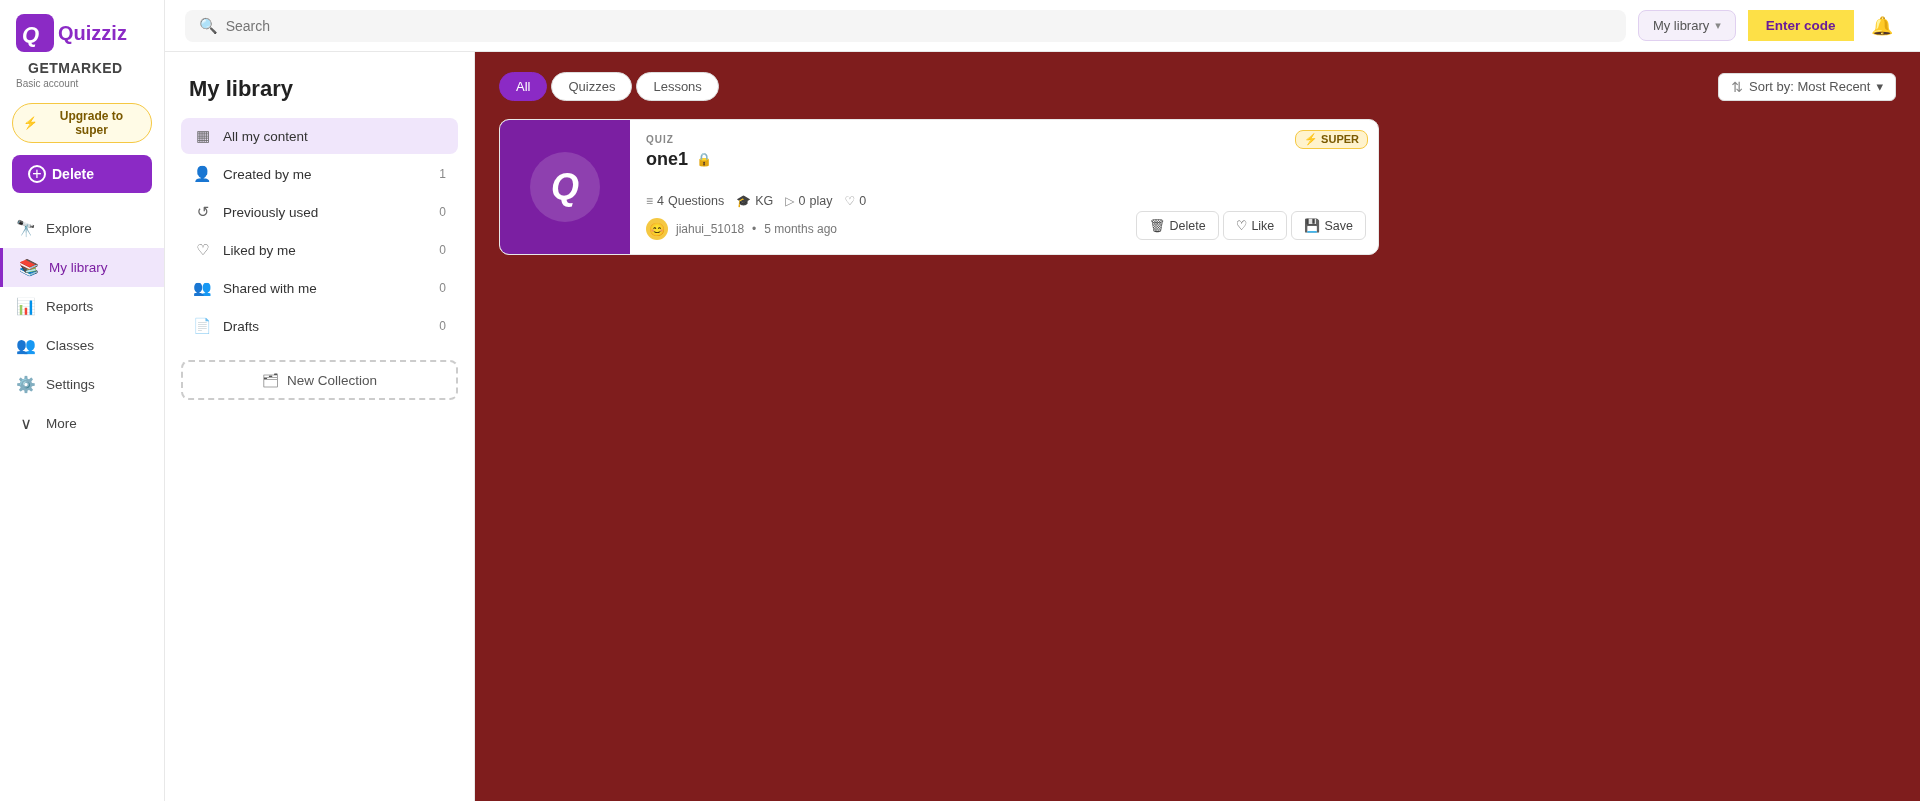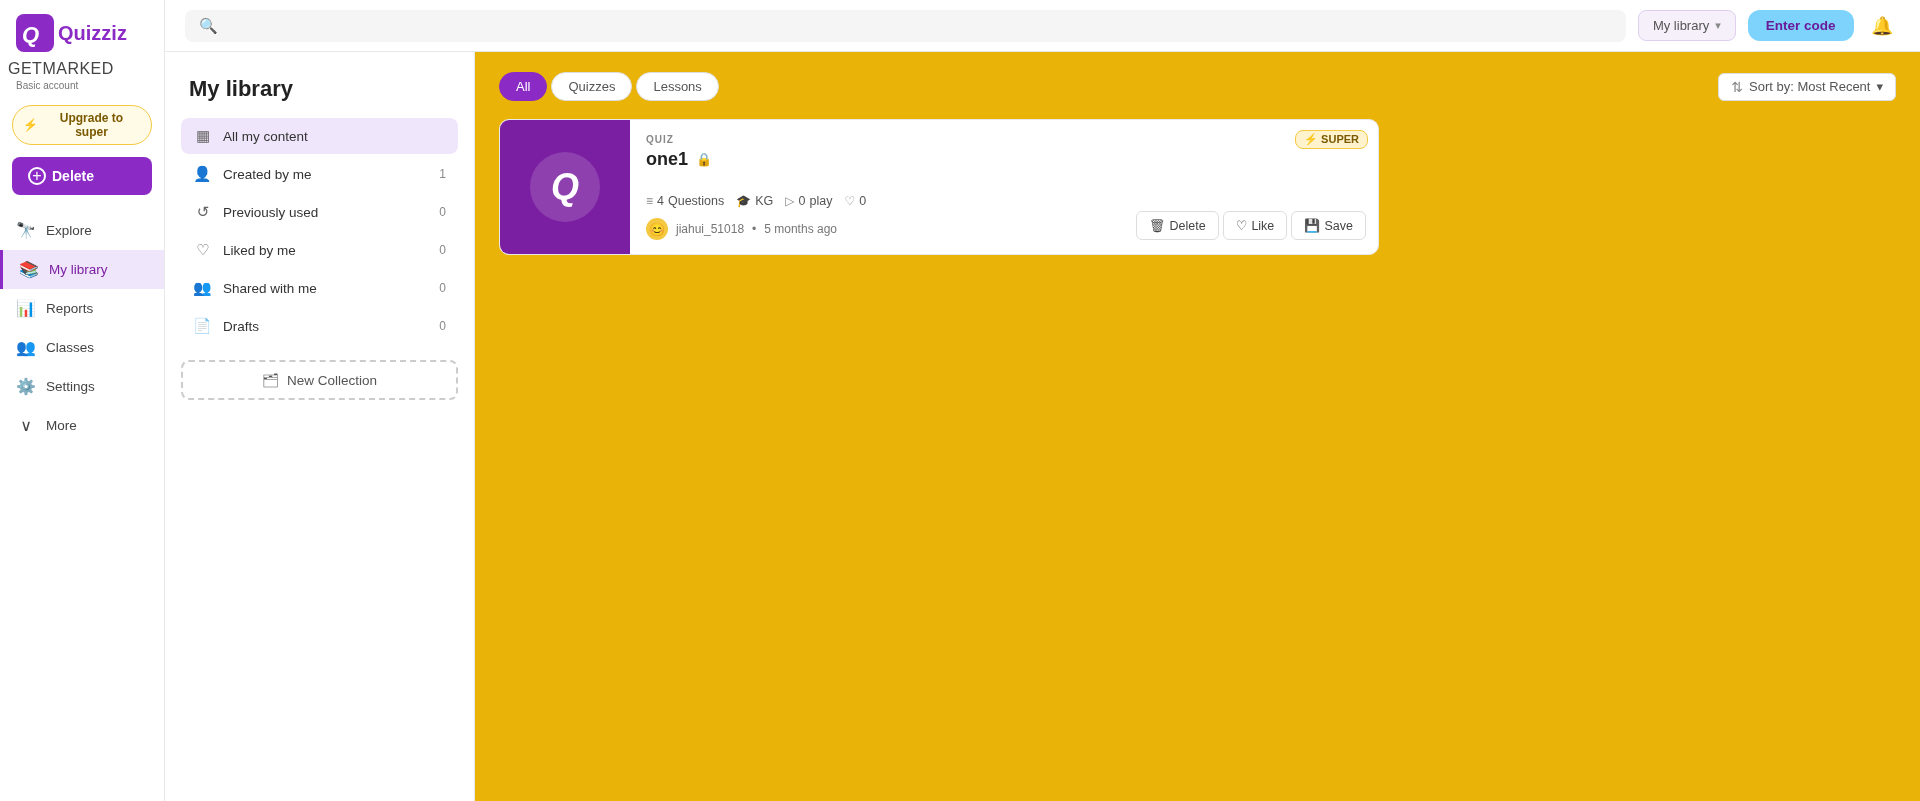--- a/index.html
+++ b/index.html
@@ -30,26 +30,26 @@
     .logo-q {
       width: 38px;
       height: 38px;
     }
     .brand-name {
       font-size: 20px;
       font-weight: 700;
       color: #8b2ac5;
     }
     .user-label {
-      font-size: 16px;
-      font-weight: 400;
+      font-size: 14px;
+      font-weight: 700;
       color: #444;
       text-transform: uppercase;
       letter-spacing: 0.5px;
-      padding: 0 8px;
+      padding: 0 28px;
       margin-bottom: 2px;
     }
     .account-type {
       font-size: 10px;
       color: #777;
       padding: 0 16px;
       margin-bottom: 8px;
     }
     .upgrade-btn {
       margin: 6px 12px 12px;
@@ -154,23 +154,23 @@
       border-radius: 8px;
       font-size: 13px;
       font-weight: 500;
       color: #555;
       cursor: pointer;
       border: 1px solid #e0d0f0;
     }
     .library-selector .chevron { font-size: 11px; color: #888; }
 
     .enter-code-btn {
-      background: #7dd3fc;
+      background: #fde047;
       border: none;
-      border-radius: 12px;
+      border-radius: 0;
       padding: 8px 18px;
       font-size: 13.5px;
       font-weight: 600;
       color: #6a1b9a;
       cursor: pointer;
       white-space: nowrap;
     }
 
     .notif-btn {
       background: none;
@@ -243,21 +243,21 @@
       align-items: center;
       justify-content: center;
       gap: 8px;
     }
 
     
     .right-panel {
       flex: 1;
       padding: 20px 24px;
       overflow-y: auto;
-      background: #eab308;
+      background: #7f1d1d;
     }
 
     
     .tabs-row {
       display: flex;
       align-items: center;
       justify-content: space-between;
       margin-bottom: 18px;
     }
     .tabs {
@@ -478,20 +478,21 @@
       <span>More</span>
     </div>
   </nav>
 </div>
 
 <div class="main">
 
   <div class="topbar">
     <div class="search-wrapper">
       <span class="search-icon">🔍</span>
+      <input class="search-input" type="text" placeholder="Search" style="">
     </div>
     <div class="library-selector">
       <span>My library</span>
       <span class="chevron">▾</span>
     </div>
     <button class="enter-code-btn">Enter code</button>
     <button class="notif-btn">
       <span>🔔</span>
     </button>
   </div>

